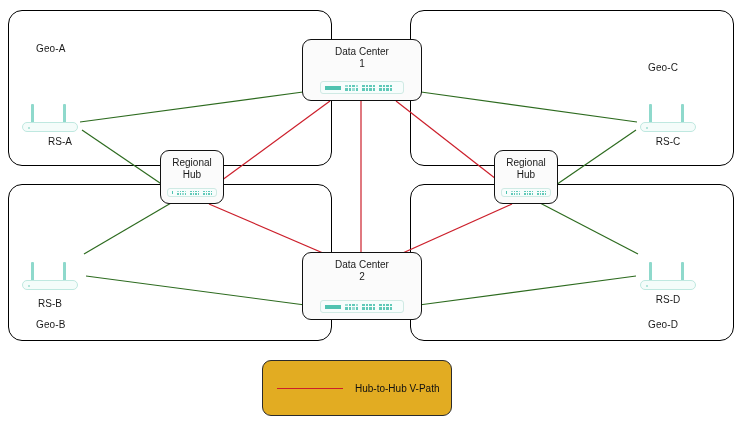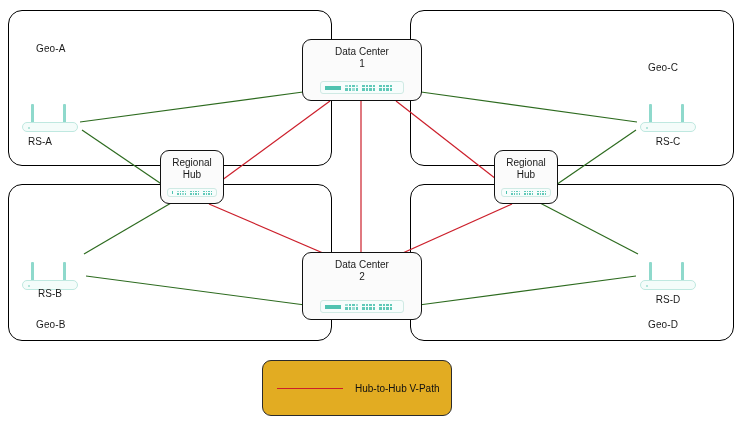--- a/index.html
+++ b/index.html
@@ -337,37 +337,37 @@
     </div>
 
   <div id="spokes-layer">
       <div class="rs-node" style="left: 22px; top: 104px; width: 56px; height: 28px;">
         <div class="rs-ant" style="left: 8.96px; top: 0px; height: 19px; background: rgb(143, 217, 204);"></div>
         <div class="rs-ant" style="left: 41.44px; top: 0px; height: 19px; background: rgb(143, 217, 204);"></div>
         <div class="rs-body" style="left: 0px; top: 18px; width: 56px; height: 10px;">
           <div class="rs-led"></div>
         </div>
       </div>
-      <div class="rs-label" style="left: 4px; top: 136px; width: 72px; color: rgb(26, 26, 26);">RS-A</div>
+      <div class="rs-label" style="left: 24px; top: 136px; width: 72px; color: rgb(26, 26, 26);">RS-A</div>
       <div class="rs-node" style="left: 640px; top: 104px; width: 56px; height: 28px;">
         <div class="rs-ant" style="left: 8.96px; top: 0px; height: 19px; background: rgb(143, 217, 204);"></div>
         <div class="rs-ant" style="left: 41.44px; top: 0px; height: 19px; background: rgb(143, 217, 204);"></div>
         <div class="rs-body" style="left: 0px; top: 18px; width: 56px; height: 10px;">
           <div class="rs-led"></div>
         </div>
       </div>
       <div class="rs-label" style="left: 632px; top: 136px; width: 72px; color: rgb(26, 26, 26);">RS-C</div>
       <div class="rs-node" style="left: 22px; top: 262px; width: 56px; height: 28px;">
         <div class="rs-ant" style="left: 8.96px; top: 0px; height: 19px; background: rgb(143, 217, 204);"></div>
         <div class="rs-ant" style="left: 41.44px; top: 0px; height: 19px; background: rgb(143, 217, 204);"></div>
         <div class="rs-body" style="left: 0px; top: 18px; width: 56px; height: 10px;">
           <div class="rs-led"></div>
         </div>
       </div>
-      <div class="rs-label" style="left: 14px; top: 288px; width: 72px; color: rgb(26, 26, 26);">RS-B</div>
+      <div class="rs-label" style="left: 14px; top: 298px; width: 72px; color: rgb(26, 26, 26);">RS-B</div>
       <div class="rs-node" style="left: 640px; top: 262px; width: 56px; height: 28px;">
         <div class="rs-ant" style="left: 8.96px; top: 0px; height: 19px; background: rgb(143, 217, 204);"></div>
         <div class="rs-ant" style="left: 41.44px; top: 0px; height: 19px; background: rgb(143, 217, 204);"></div>
         <div class="rs-body" style="left: 0px; top: 18px; width: 56px; height: 10px;">
           <div class="rs-led"></div>
         </div>
       </div>
       <div class="rs-label" style="left: 632px; top: 294px; width: 72px; color: rgb(26, 26, 26);">RS-D</div>
     </div>
 

